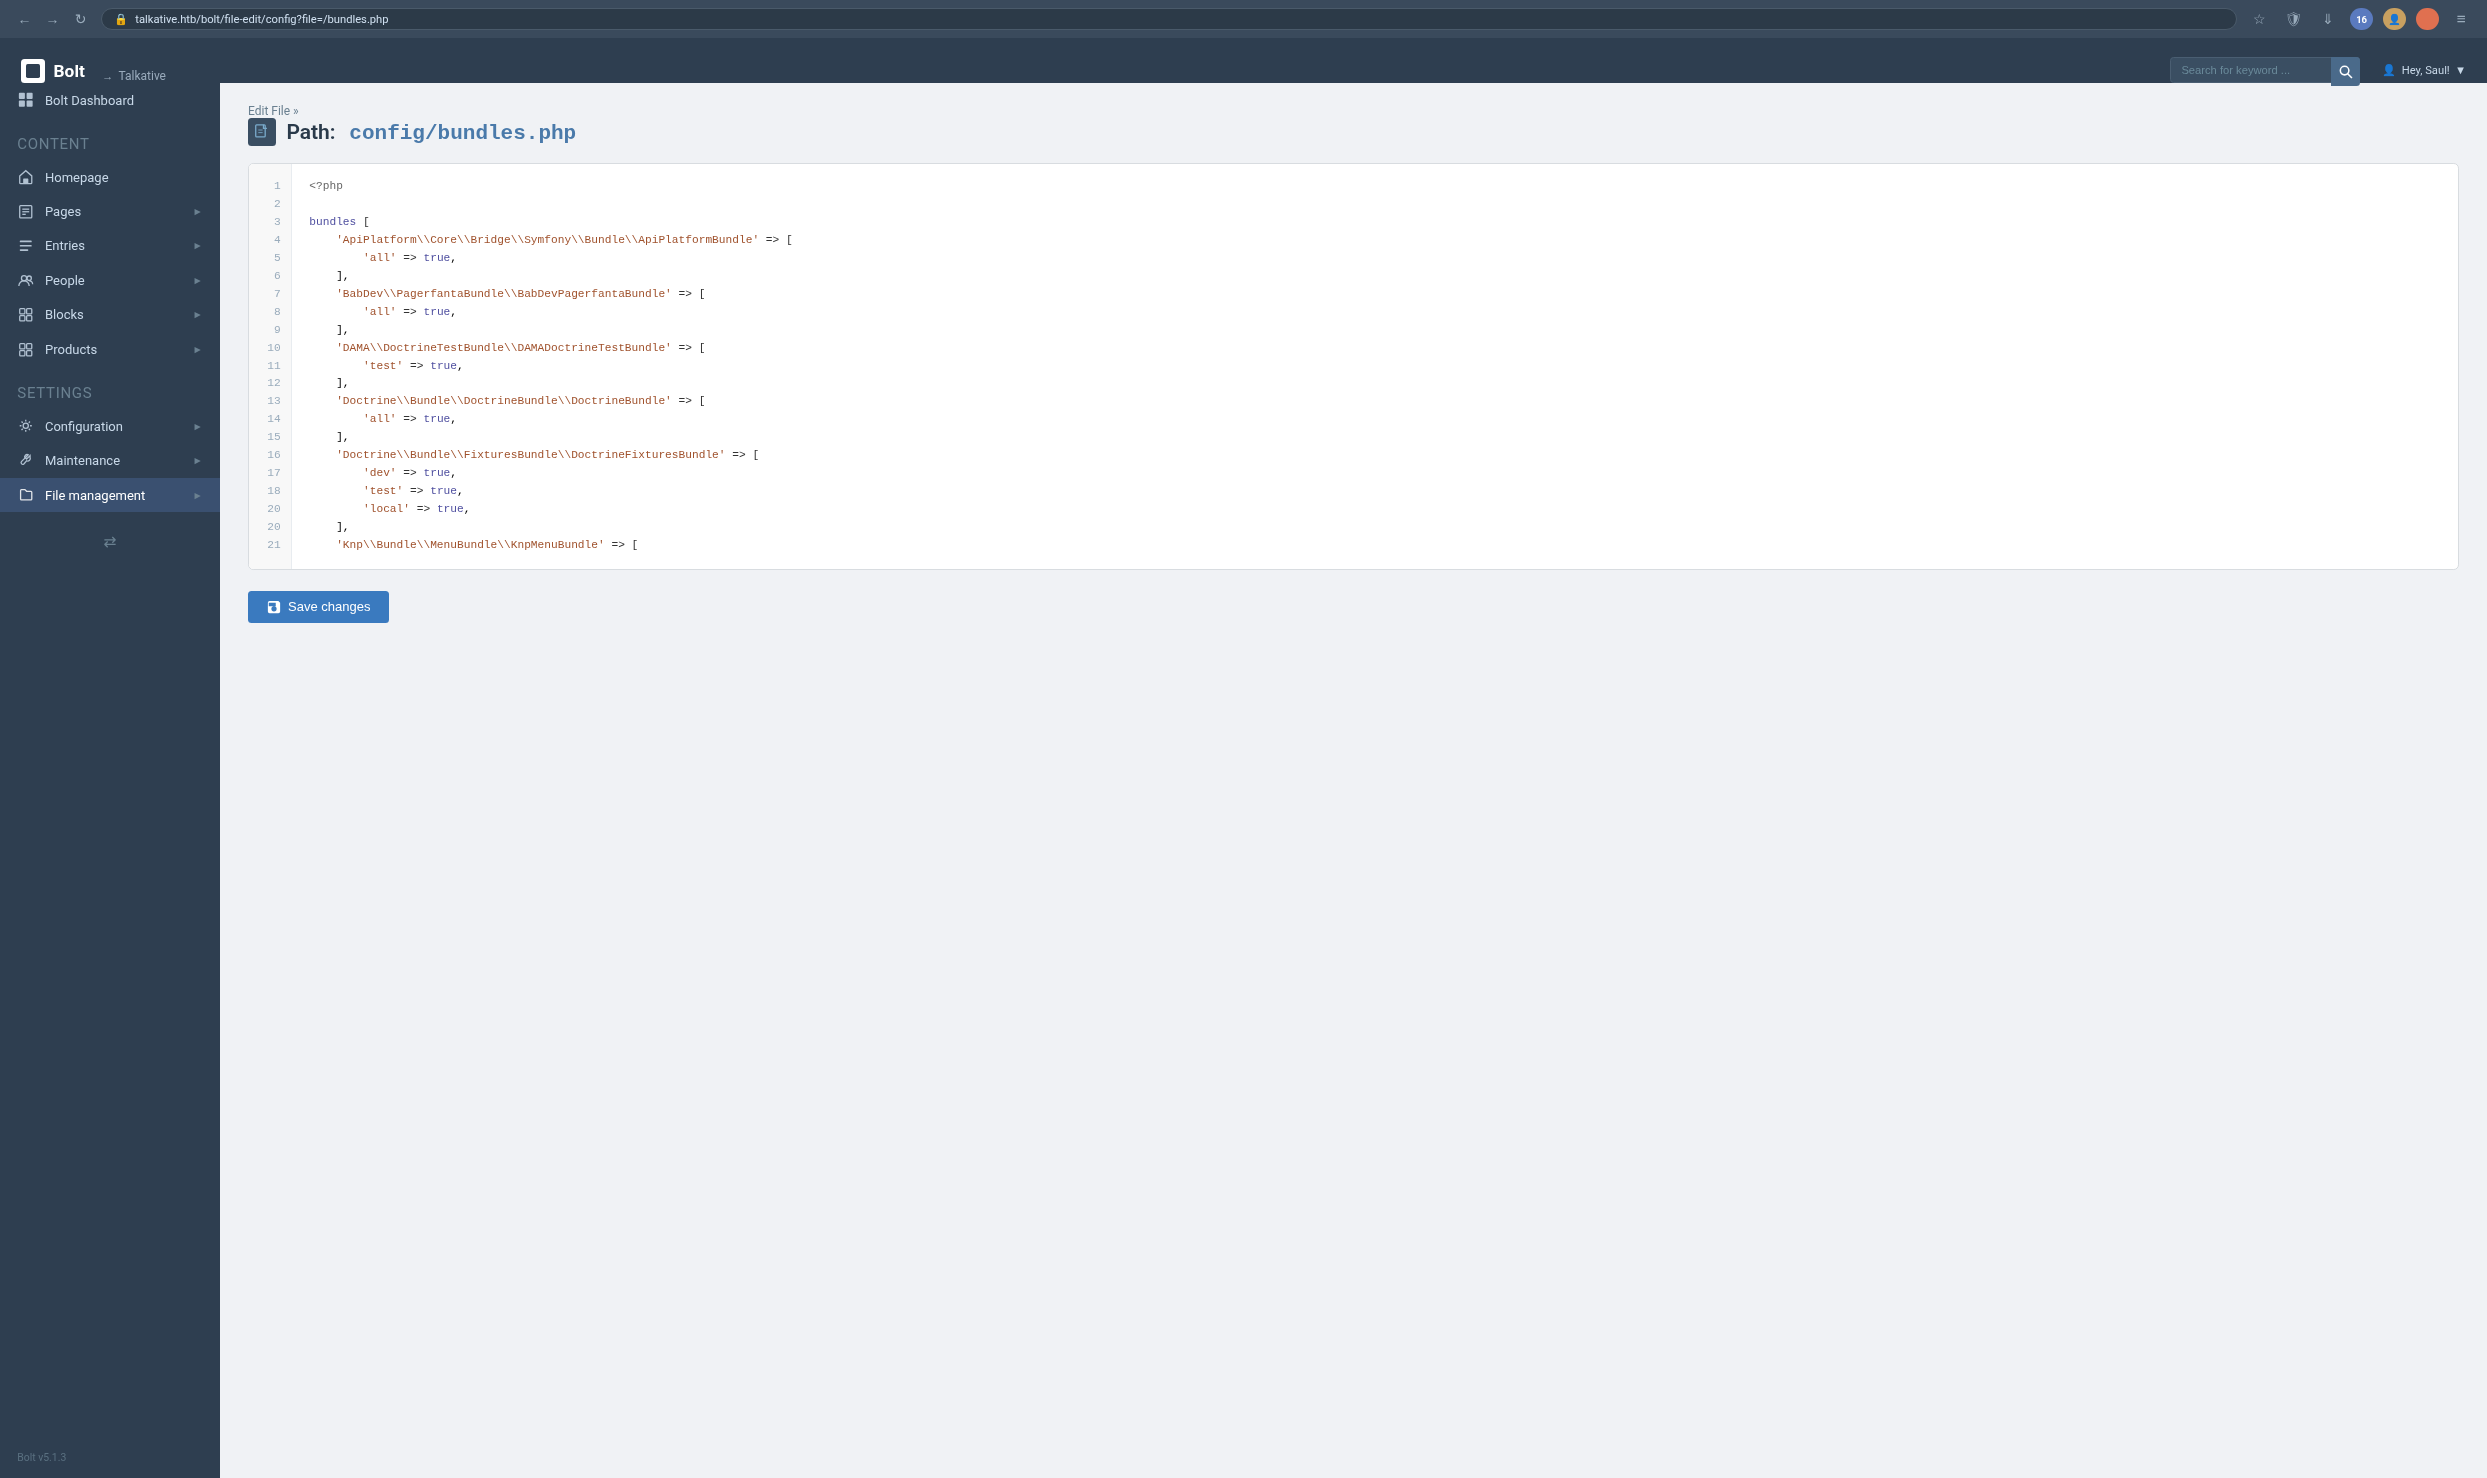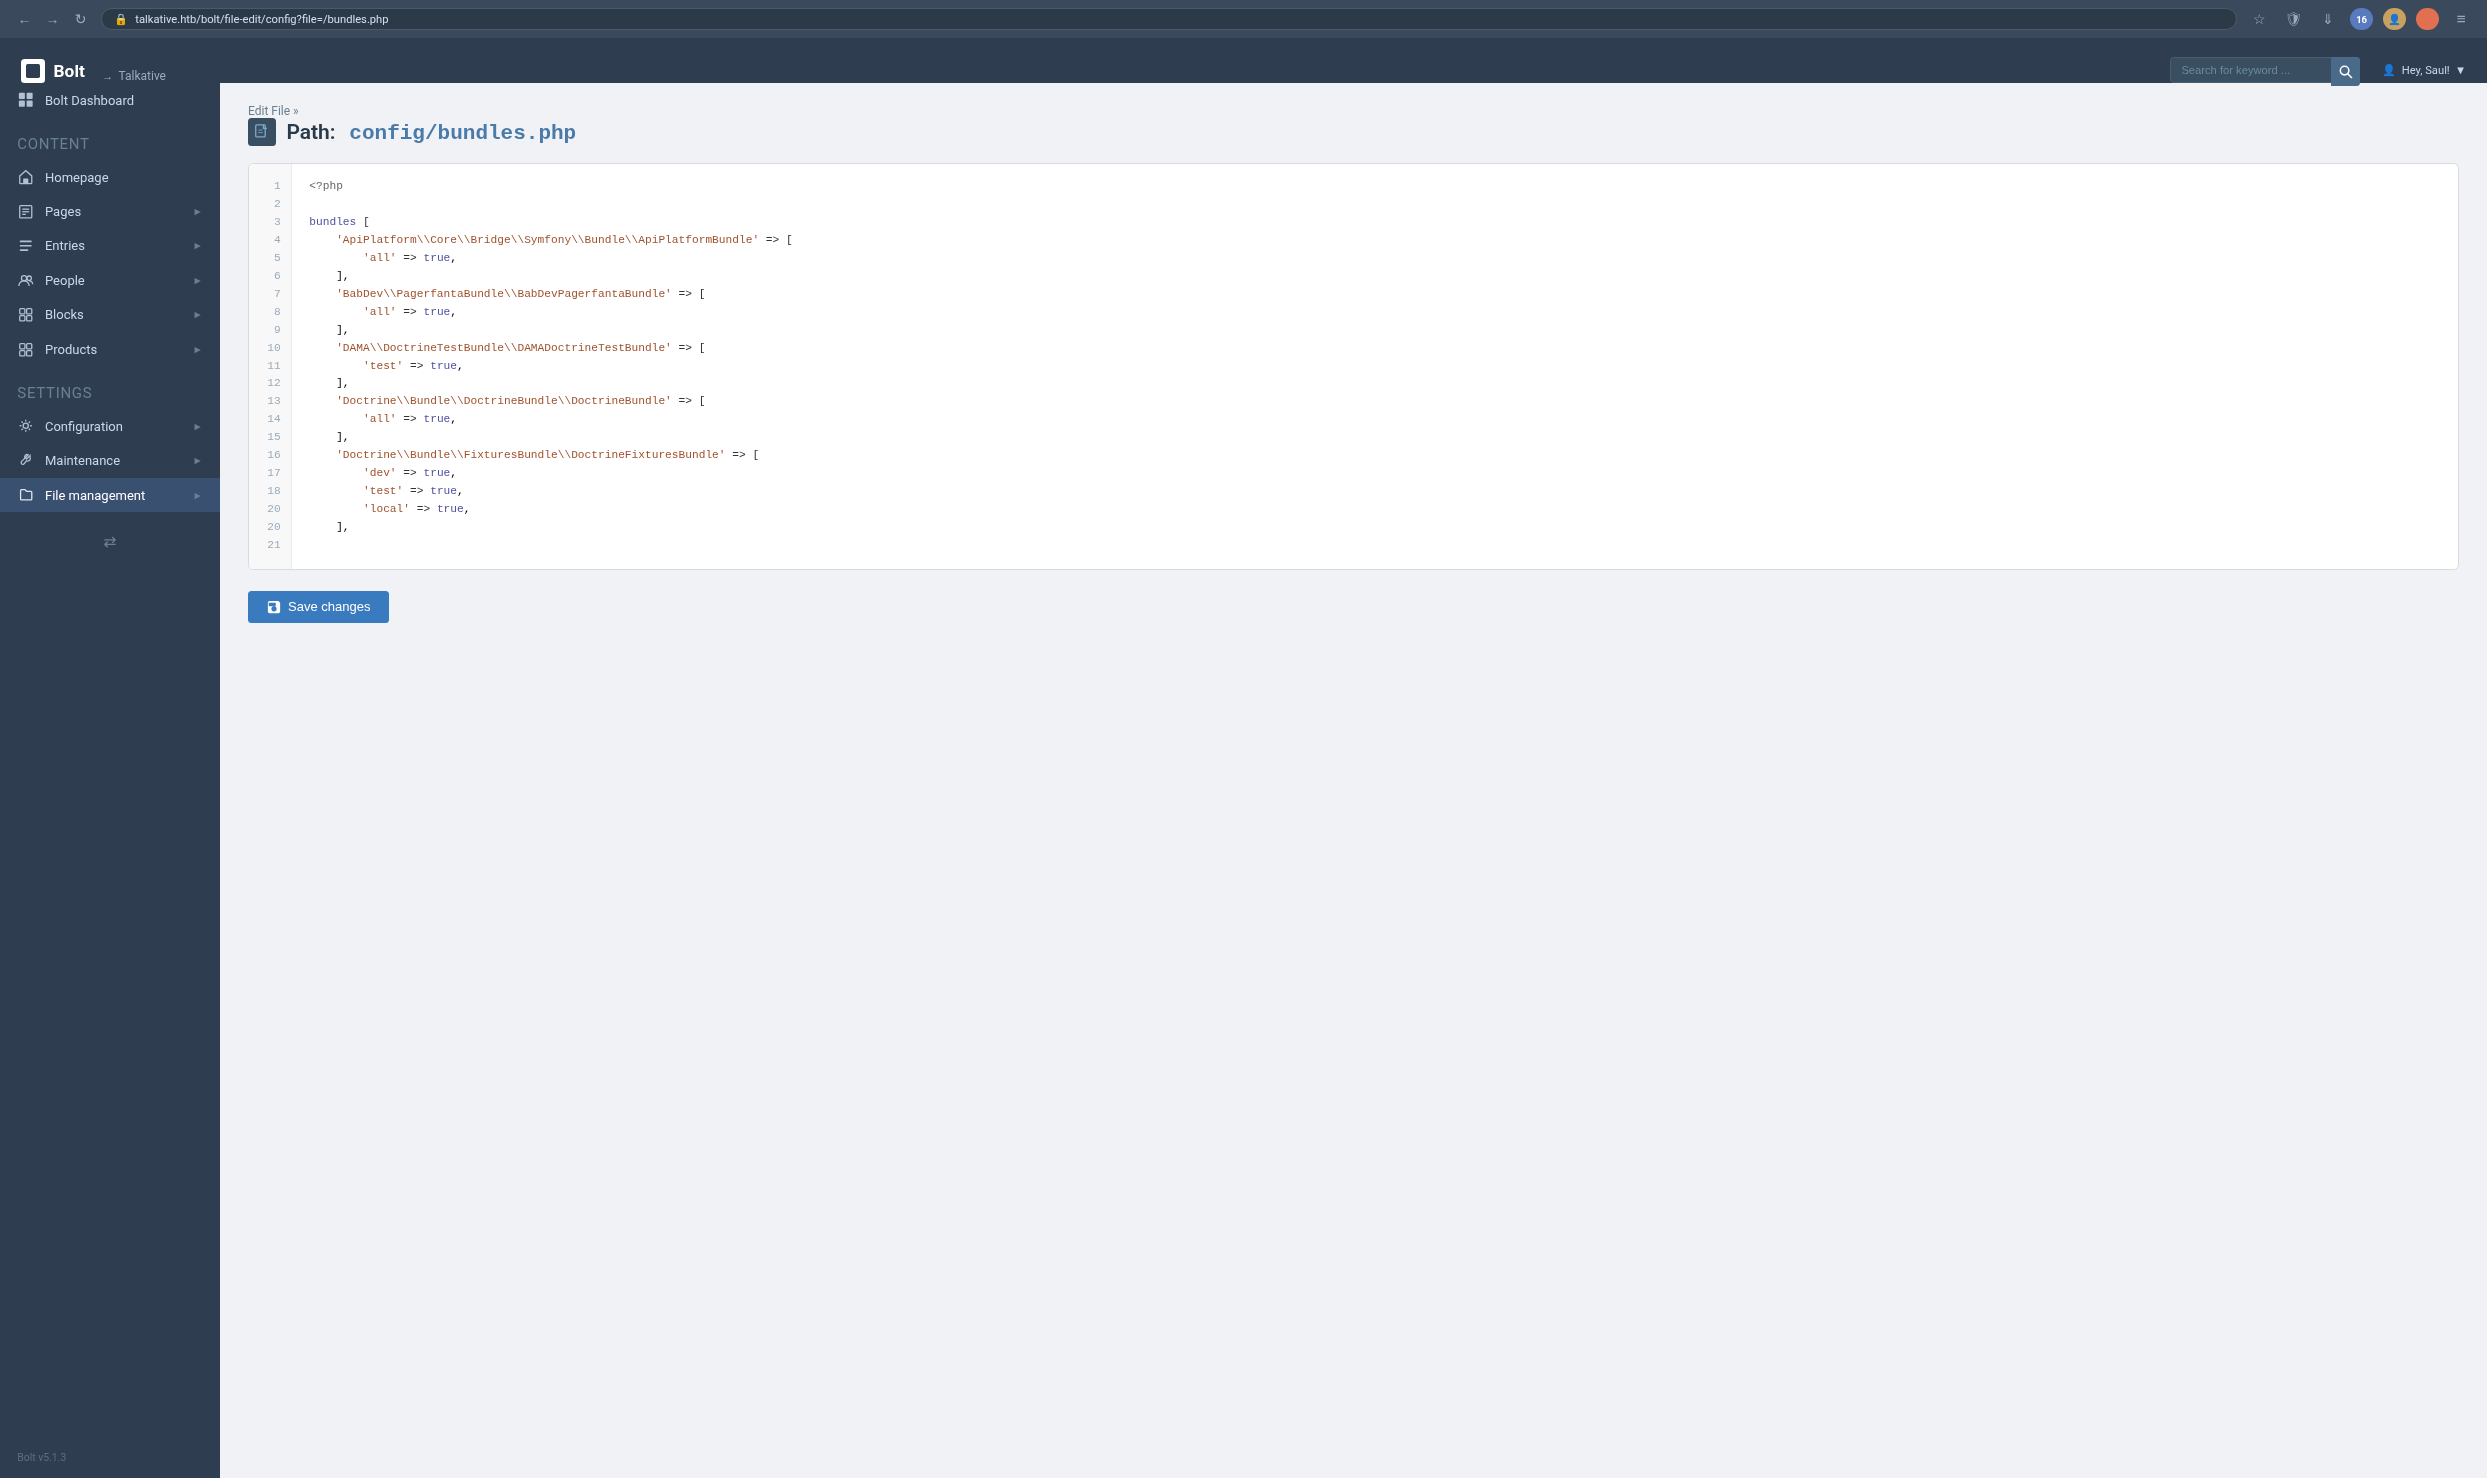--- a/index.html
+++ b/index.html
@@ -439,20 +439,21 @@
           <span class="code-line">        <span class="php-string">'test'</span> <span class="php-operator">=&gt;</span> <span class="php-keyword">true</span>,</span>
           <span class="code-line">    ],</span>
           <span class="code-line">    <span class="php-string">'Doctrine\\Bundle\\DoctrineBundle\\DoctrineBundle'</span> <span class="php-operator">=&gt;</span> <span class="php-bracket">[</span></span>
           <span class="code-line">        <span class="php-string">'all'</span> <span class="php-operator">=&gt;</span> <span class="php-keyword">true</span>,</span>
           <span class="code-line">    ],</span>
           <span class="code-line">    <span class="php-string">'Doctrine\\Bundle\\FixturesBundle\\DoctrineFixturesBundle'</span> <span class="php-operator">=&gt;</span> <span class="php-bracket">[</span></span>
           <span class="code-line">        <span class="php-string">'dev'</span> <span class="php-operator">=&gt;</span> <span class="php-keyword">true</span>,</span>
           <span class="code-line">        <span class="php-string">'test'</span> <span class="php-operator">=&gt;</span> <span class="php-keyword">true</span>,</span>
           <span class="code-line">        <span class="php-string">'local'</span> <span class="php-operator">=&gt;</span> <span class="php-keyword">true</span>,</span>
           <span class="code-line">    ],</span>
+          <span class="code-line">    <span class="php-string">'Knp\\Bundle\\MenuBundle\\KnpMenuBundle'</span> <span class="php-operator">=&gt;</span> <span class="php-bracket">[</span></span>
         </div>
       </div>
     </div>
 
     <button class="save-btn">
       <svg width="14" height="14" viewBox="0 0 16 16" fill="white">
           <path d="M13 1H3a2 2 0 00-2 2v10a2 2 0 002 2h10a2 2 0 002-2V3l-2-2zM8 13a3 3 0 110-6 3 3 0 010 6zM2 3h8v4H2V3z"></path>
         </svg>
       <span>Save changes</span>
     </button>

